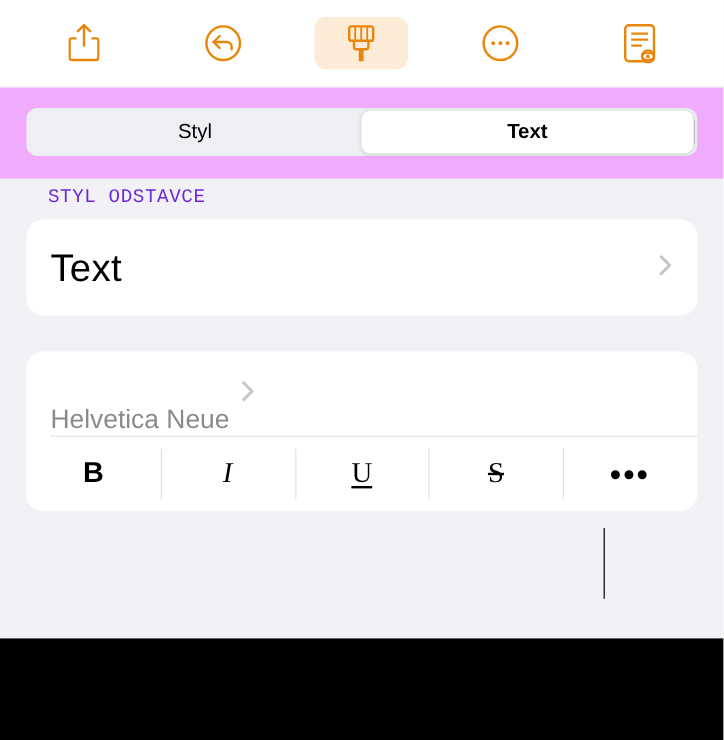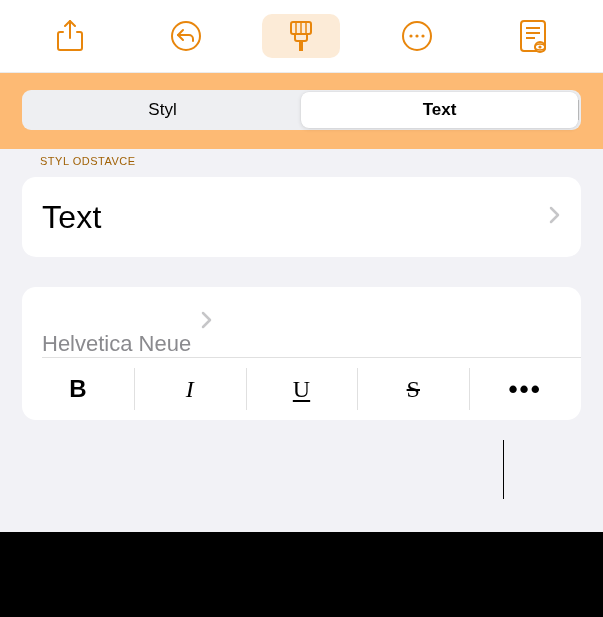--- a/index.html
+++ b/index.html
@@ -35,21 +35,21 @@
       color: #E8860C;
     }
     .toolbar-btn.active {
       background: #FCEBD7;
     }
     .toolbar-btn svg {
       stroke: currentColor;
     }
     .seg-wrap {
       padding: 17px 22px 19px 22px;
-      background: #fdba74;
+      background: #f0abfc;
     }
     .seg {
       display: flex;
       background: #eeeff2;
       border-radius: 9px;
       padding: 2px;
       height: 40px;
     }
     .seg-item {
       flex: 1;
@@ -71,25 +71,26 @@
       margin: 8px 0;
       background: rgba(0,0,0,0.18);
     }
     .content {
       background: #F2F2F6;
       padding: 0 22px 0 22px;
       height: calc(100% - 73px - 76px - 85px);
       overflow: hidden;
     }
     .section-label {
-      font-size: 11px;
+      font-size: 16px;
       letter-spacing: 0.5px;
-      color: #a16207;
+      color: #6d28d9;
       text-transform: uppercase;
       padding: 6px 18px 10px 18px;
+      font-family: Liberation Mono, monospace;
     }
     .card {
       background: #fff;
       border-radius: 14px;
       overflow: hidden;
     }
     .row {
       display: flex;
       align-items: center;
       padding: 0 20px;

